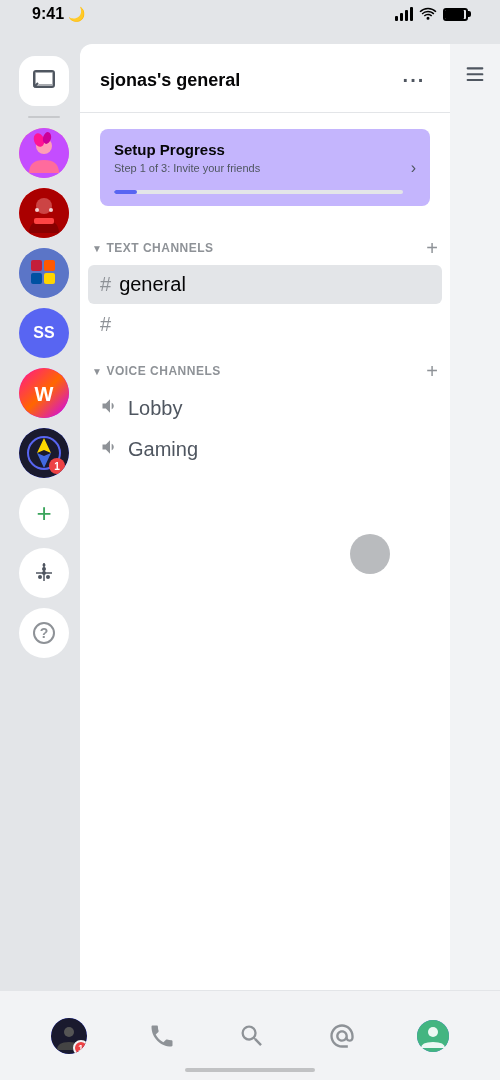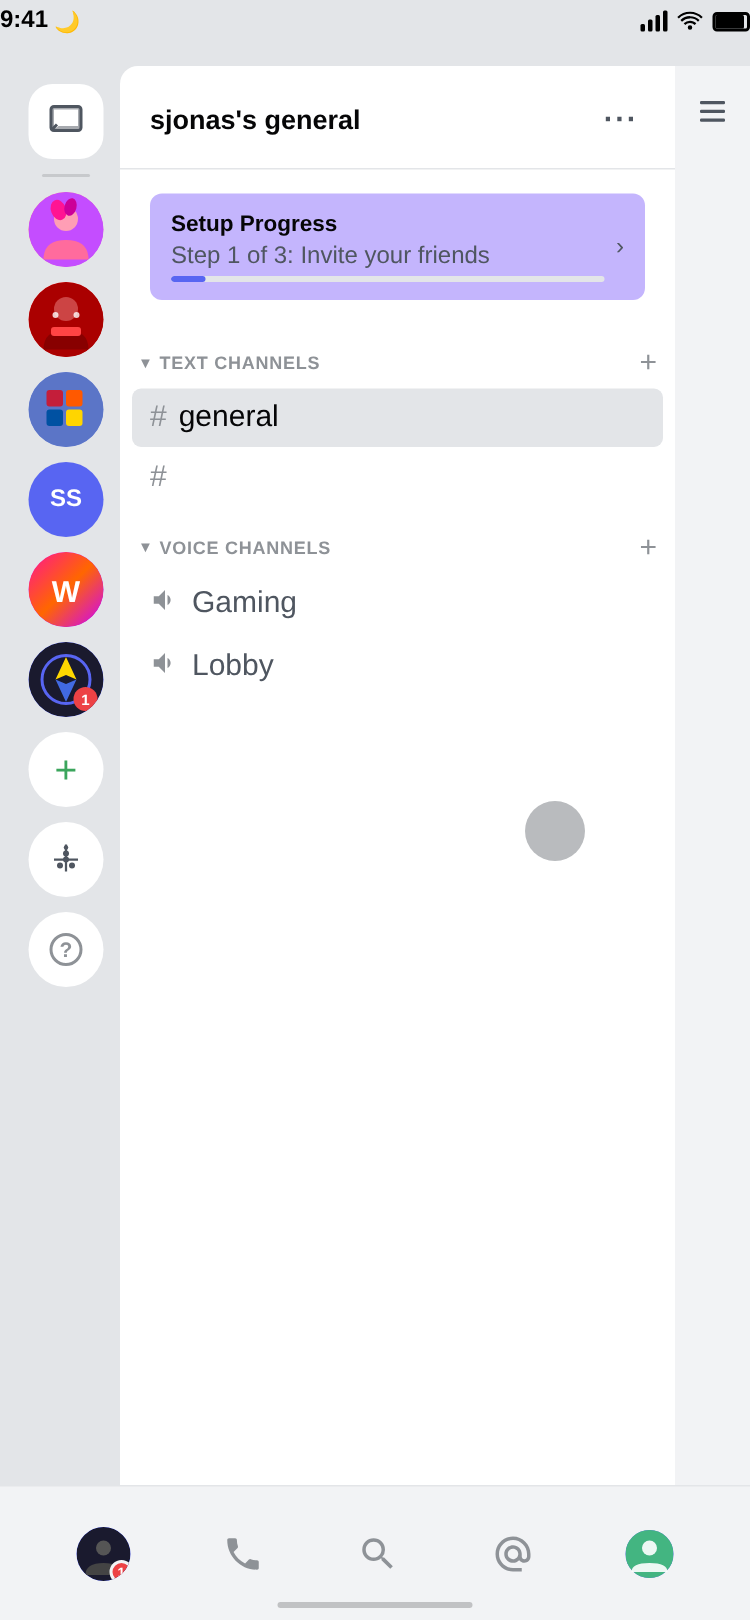--- a/index.html
+++ b/index.html
@@ -16,21 +16,21 @@
 
     
     .status-bar {
       position: absolute;
       top: 0; left: 0; right: 0;
       height: 28px;
       background: #e3e5e8;
       display: flex;
       align-items: center;
       justify-content: space-between;
-      padding: 0 0;
+      padding: 0 32px;
       z-index: 100;
     }
 
     .status-time {
       font-size: 16px;
       font-weight: 600;
       color: #000;
       display: flex;
       align-items: center;
       gap: 4px;
@@ -230,23 +230,23 @@
     }
 
     .setup-title {
       font-size: 15px;
       font-weight: 700;
       color: #060607;
       margin-bottom: 4px;
     }
 
     .setup-subtitle {
-      font-size: 16px;
+      font-size: 11px;
       color: #4f5660;
-      margin-bottom: 4px;
+      margin-bottom: 16px;
     }
 
     .progress-bar {
       height: 4px;
       background: #e3e5e8;
       border-radius: 2px;
       overflow: hidden;
     }
 
     .progress-fill {
@@ -601,30 +601,30 @@
     </div>
     <div class="add-channel-btn">+</div>
   </div>
 
   <div class="channel-item">
     <span class="voice-icon">
       <svg width="20" height="20" viewBox="0 0 24 24" fill="#8e9297">
         <path d="M3 9v6h4l5 5V4L7 9H3zm13.5 3c0-1.77-1.02-3.29-2.5-4.03v8.05c1.48-.73 2.5-2.25 2.5-4.02z"></path>
       </svg>
     </span>
-    <span class="channel-name">Gaming</span>
+    <span class="channel-name">Lobby</span>
   </div>
 
   <div class="channel-item">
     <span class="voice-icon">
       <svg width="20" height="20" viewBox="0 0 24 24" fill="#8e9297">
         <path d="M3 9v6h4l5 5V4L7 9H3zm13.5 3c0-1.77-1.02-3.29-2.5-4.03v8.05c1.48-.73 2.5-2.25 2.5-4.02z"></path>
       </svg>
     </span>
-    <span class="channel-name">Lobby</span>
+    <span class="channel-name">Gaming</span>
   </div>
 
   <div style="position:absolute; width:40px;height:40px;background:#b9bbbe;border-radius:50%;right:60px;top:490px;"></div>
 </div>
 
 <div class="bottom-nav">
 
   <div class="bottom-nav-item">
     <div class="bottom-home-avatar">
       <svg width="36" height="36" viewBox="0 0 36 36">

